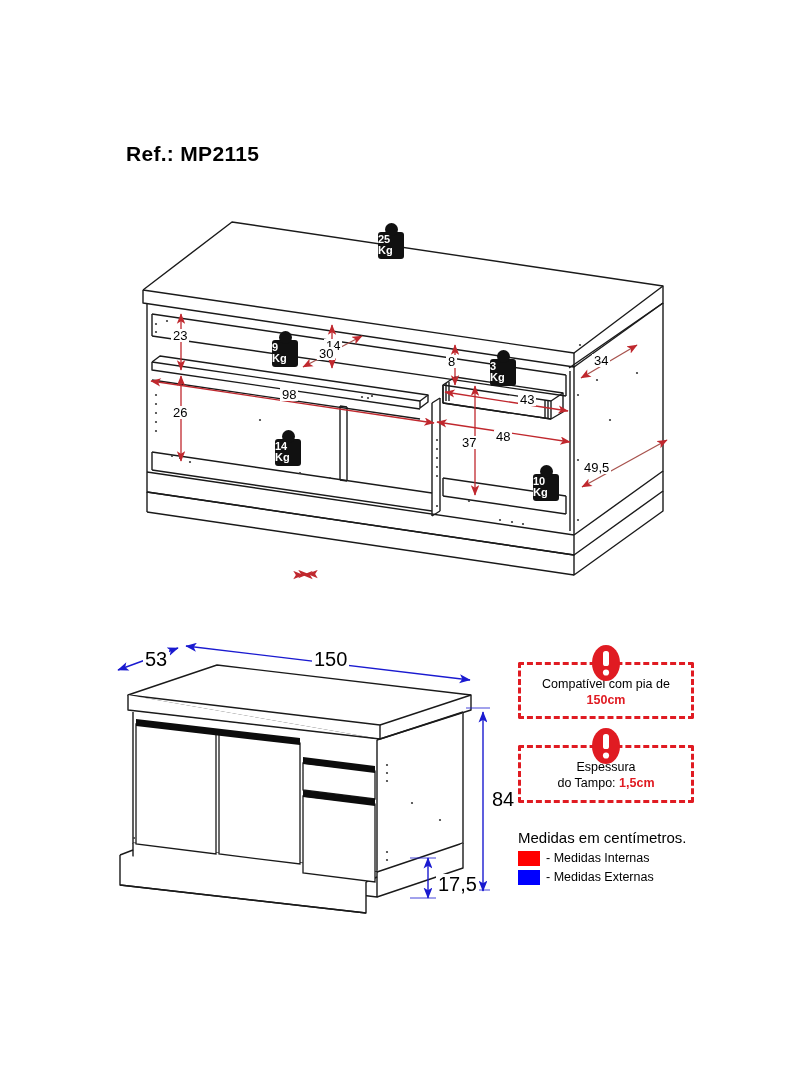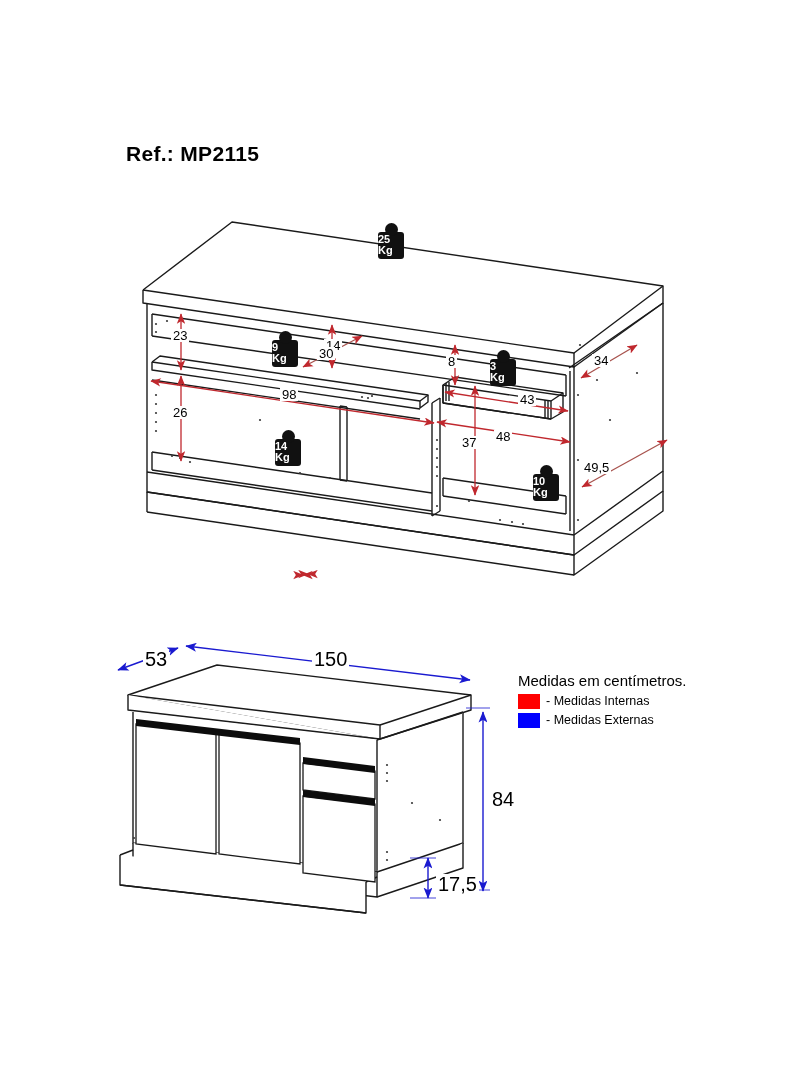--- a/index.html
+++ b/index.html
@@ -417,21 +417,41 @@
   </svg>
 
   <div class="dim-label big" style="left:143px; top:29px;">53</div>
   <div class="dim-label big" style="left:312px; top:29px;">150</div>
   <div class="dim-label big" style="left:490px; top:169px;">84</div>
   <div class="dim-label big" style="left:436px; top:254px;">17,5</div>
 </div>
 
 <div id="notes-panel">
 
-
+  <div class="note-box">
+    <svg class="bang" viewBox="0 0 30 38">
+      <ellipse cx="15" cy="19" rx="14" ry="18" fill="#e01b22"></ellipse>
+      <rect x="12" y="7" width="6" height="15" rx="2.6" fill="#ffffff"></rect>
+      <circle cx="15" cy="28.5" r="3.1" fill="#ffffff"></circle>
+    </svg>
+    <span class="note-line">Compatível com pia de</span>
+    <span class="note-line note-red">150cm</span>
+  </div>
+
+  <div class="note-box">
+    <svg class="bang" viewBox="0 0 30 38">
+      <ellipse cx="15" cy="19" rx="14" ry="18" fill="#e01b22"></ellipse>
+      <rect x="12" y="7" width="6" height="15" rx="2.6" fill="#ffffff"></rect>
+      <circle cx="15" cy="28.5" r="3.1" fill="#ffffff"></circle>
+    </svg>
+    <span class="note-line">Espessura</span>
+    <span class="note-line">
+      <span>do Tampo: </span><span class="note-red">1,5cm</span>
+    </span>
+  </div>
 
   <div id="measures-note">Medidas em centímetros.</div>
 
   <div class="legend-row">
     <span class="legend-swatch swatch-internal"></span>
     <span>- Medidas Internas</span>
   </div>
   <div class="legend-row">
     <span class="legend-swatch swatch-external"></span>
     <span>- Medidas Externas</span>

